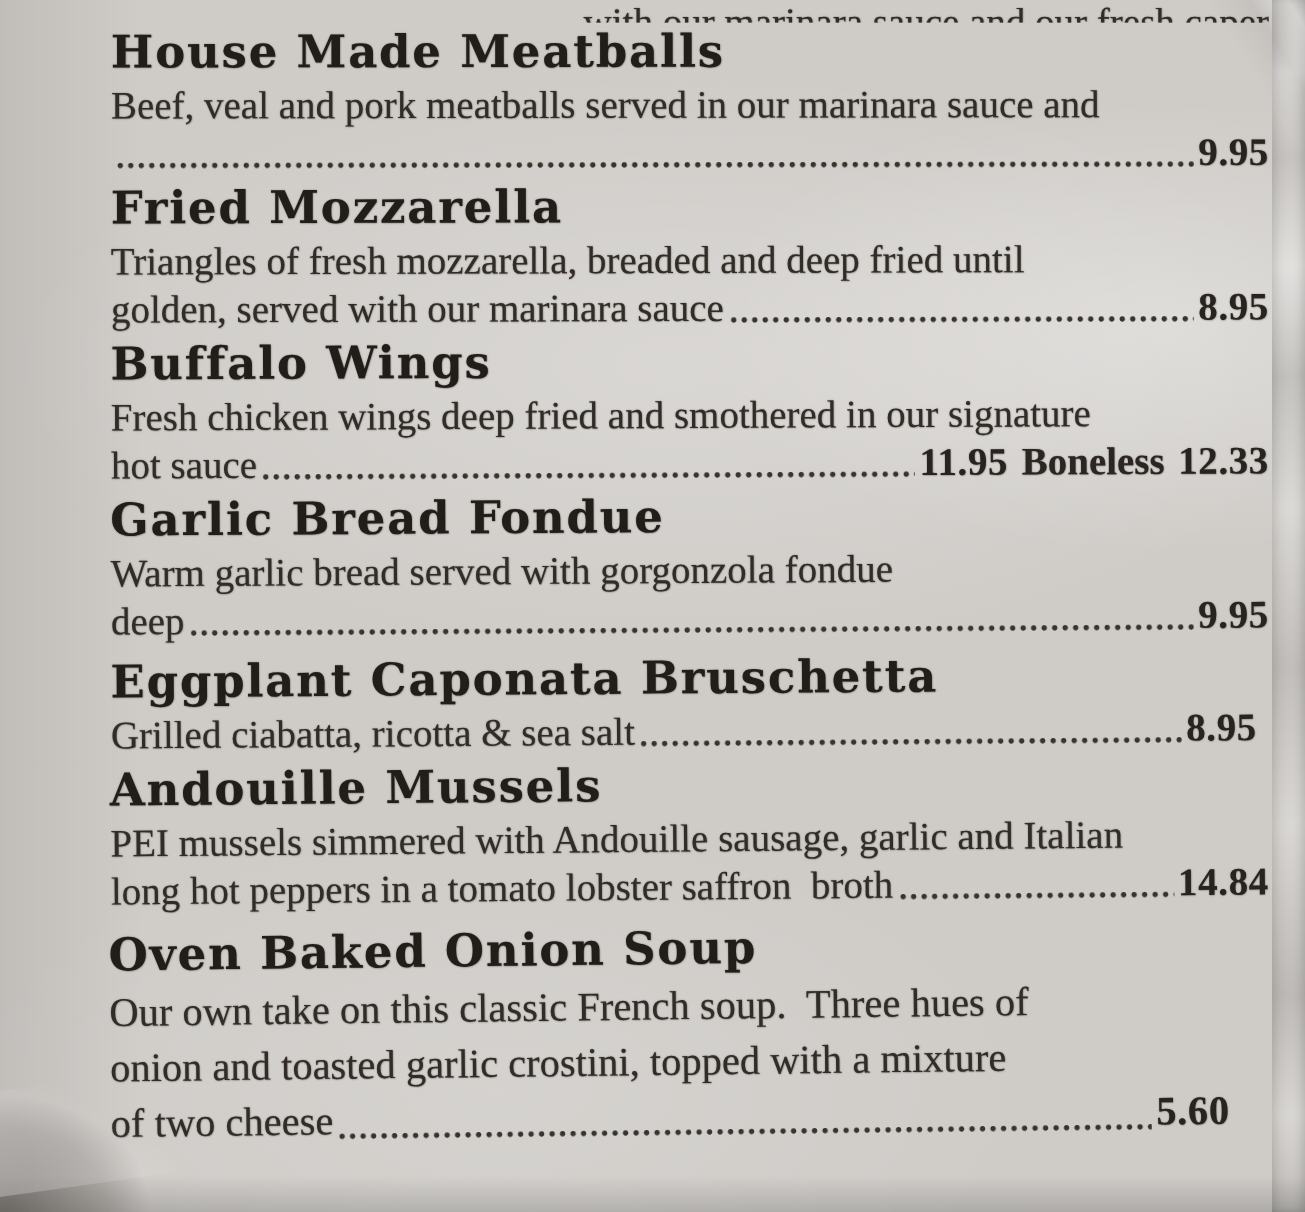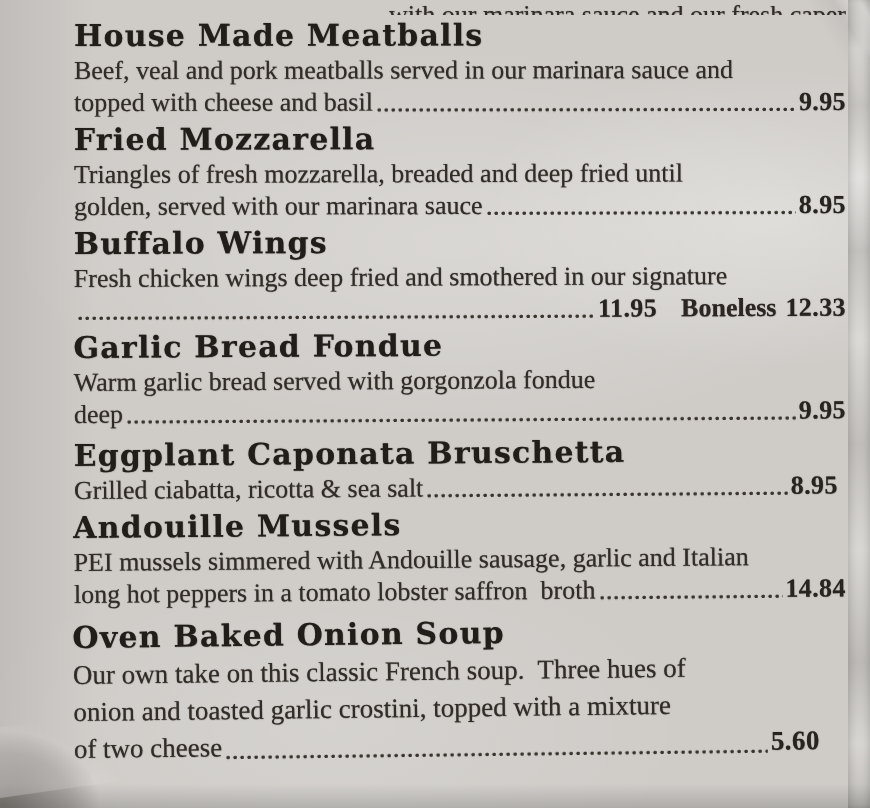--- a/index.html
+++ b/index.html
@@ -46,21 +46,21 @@
   .clip-line span{display:block;line-height:30px;font-size:26px;text-align:right;white-space:pre;}
 
   .desc-line{margin:0;font-size:26px;line-height:32px;white-space:pre-wrap;}
   .last-line{display:flex;}
   .last-line > span{white-space:pre-wrap;}
   .leader{
     flex:1 1 auto;align-self:flex-end;height:5px;margin:0 3px 6px 4px;
     background:radial-gradient(circle at 2.2px 2.4px, #38332c 1.5px, rgba(56,51,44,0) 2.1px) left bottom / 7px 5px repeat-x;
   }
   .price{font-weight:bold;letter-spacing:.4px;color:#27231e;font-family:Liberation Serif, serif;}
-  .extra-label{margin-left:24px;margin-right:9px;font-weight:bold;color:#2b2621;}
+  .extra-label{margin-left:9px;margin-right:9px;font-weight:bold;color:#2b2621;}
 
   .menu-item h2{
     margin:2px 0 0;font-family:"DejaVu Serif","Liberation Serif",serif;
     font-size:30px;line-height:38px;font-weight:bold;letter-spacing:1.2px;
     color:#211d18;
   }
   
   .menu-item{transform-origin:0 100%;}
   .item-0{transform:rotate(-.08deg);}
   .item-1{transform:rotate(-.15deg);}
@@ -81,31 +81,31 @@
 
     <div class="clip-line">
       <span>with our marinara sauce and our fresh caper</span>
     </div>
 
 
     <div id="menu-items">
         <section class="menu-item item-0">
           <h2 class="item-name">House Made Meatballs</h2>
           <p class="desc-line">Beef, veal and pork meatballs served in our marinara sauce and</p>
-          <p class="desc-line last-line"><span>topped with cheese and basil</span><span class="leader"></span><span class="price">9.95</span></p>
+          <p class="desc-line last-line"><span class="leader"></span><span class="price">9.95</span></p>
         </section>
         <section class="menu-item item-1">
           <h2 class="item-name">Fried Mozzarella</h2>
           <p class="desc-line">Triangles of fresh mozzarella, breaded and deep fried until</p>
           <p class="desc-line last-line"><span>golden, served with our marinara sauce</span><span class="leader"></span><span class="price">8.95</span></p>
         </section>
         <section class="menu-item item-2">
           <h2 class="item-name">Buffalo Wings</h2>
           <p class="desc-line">Fresh chicken wings deep fried and smothered in our signature</p>
-          <p class="desc-line last-line"><span class="leader"></span><span class="price">11.95</span><span class="extra-label">Boneless</span><span class="price">12.33</span></p>
+          <p class="desc-line last-line"><span>hot sauce</span><span class="leader"></span><span class="price">11.95</span><span class="extra-label">Boneless</span><span class="price">12.33</span></p>
         </section>
         <section class="menu-item item-3">
           <h2 class="item-name">Garlic Bread Fondue</h2>
           <p class="desc-line">Warm garlic bread served with gorgonzola fondue</p>
           <p class="desc-line last-line"><span>deep</span><span class="leader"></span><span class="price">9.95</span></p>
         </section>
         <section class="menu-item item-4">
           <h2 class="item-name">Eggplant Caponata Bruschetta</h2>
           <p class="desc-line last-line"><span>Grilled ciabatta, ricotta &amp; sea salt</span><span class="leader"></span><span class="price">8.95</span></p>
         </section>

